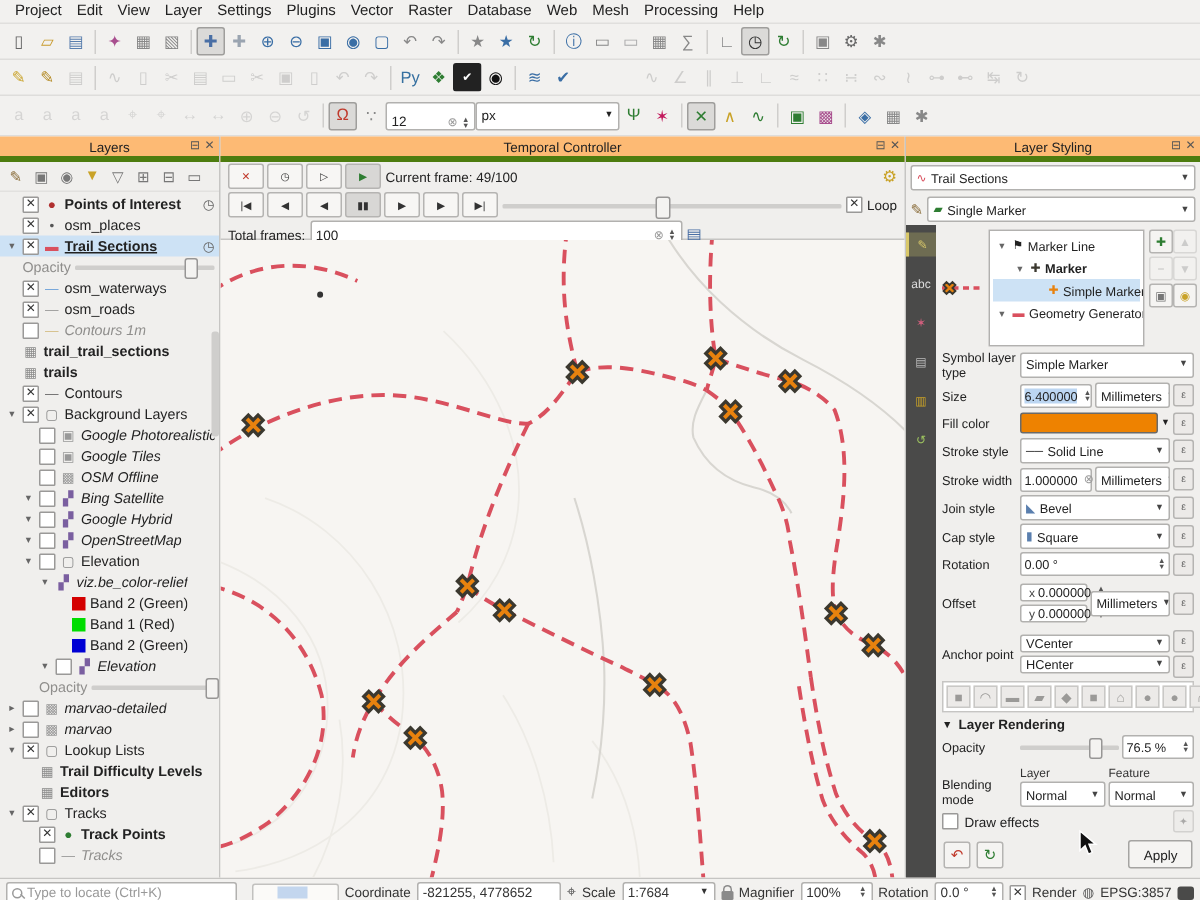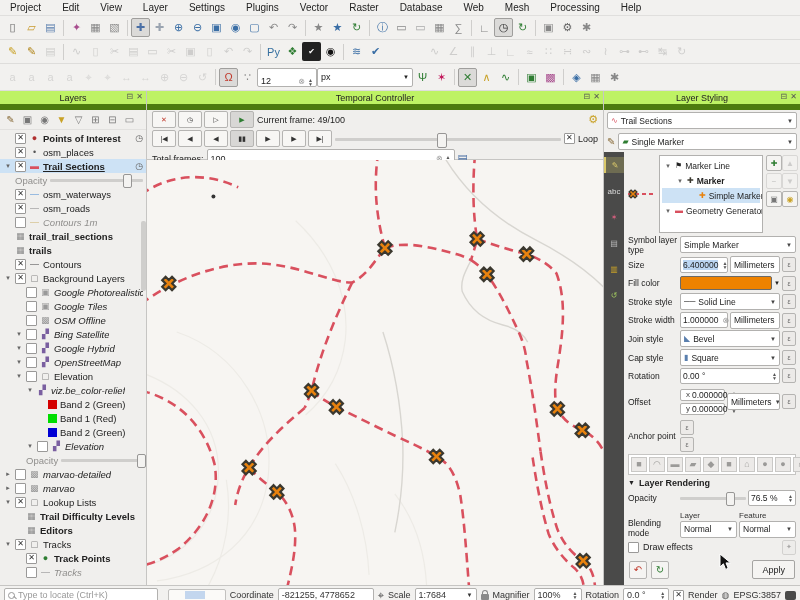--- a/index.html
+++ b/index.html
@@ -1,32 +1,32 @@
 <!DOCTYPE html>
 <html><head>
 <meta charset="utf-8">
 <style>
   html,body{margin:0;padding:0}
   .app{width:800px;height:600px;position:relative;background:#f2f1ef;font-family:"Liberation Sans",sans-serif;font-size:10px;color:#222;overflow:hidden}
-  .menubar{height:15px;display:flex;align-items:center;gap:11px;padding:0 5px;border-bottom:1px solid #e0dfdd}
+  .menubar{height:15px;display:flex;align-items:center;gap:0;padding:0 5px;border-bottom:1px solid #e0dfdd}
   .menu-item{padding:0 5px;font-size:10px;cursor:default}
   .tbrow{display:flex;align-items:center;height:23px;padding:0 3px;border-bottom:1px solid #dedddb;background:#f2f1ef}
   .tbrow.r3{height:26px}
   .tbi{width:17px;height:17px;display:flex;align-items:center;justify-content:center;font-size:11px;border:1px solid transparent;border-radius:2px;flex:none}
   .tbi.pressed{background:#dbdad8;border-color:#9f9e9c}
   .tbi.disabled{opacity:.4}
   .tbi.boxed{background:#222;color:#fff;font-size:8px}
   .sep{width:1px;height:16px;background:#cfcecc;margin:0 3px;flex:none}
   .spacer{width:40px;flex:none}
   .tb-spin,.tb-combo{display:flex;align-items:center;height:17px;background:#fff;border:1px solid #b2b1af;border-radius:2px;font-size:9px;padding:0 3px;gap:3px;flex:none}
   .updown{display:flex;flex-direction:column;font-size:5px;line-height:4px;color:#555;margin-left:auto}
   .clr{color:#999;font-size:8px}
   .main{display:flex;height:494px}
   .lpanel{width:146px;background:#f0efed;border-right:1px solid #c6c5c3;display:flex;flex-direction:column;position:relative;flex:none}
-  .ptitle{height:13px;display:flex;align-items:center;justify-content:center;font-size:9px;background:#bef264;border-bottom:6px solid #4d7c0f;position:relative;flex:none}
+  .ptitle{height:13px;display:flex;align-items:center;justify-content:center;font-size:9px;background:#fdba74;border-bottom:4px solid #4d7c0f;position:relative;flex:none}
   .pt-btns{position:absolute;right:3px;top:1px;display:flex;gap:3px;font-size:8px;color:#555}
   .ltools{display:flex;gap:2px;padding:2px 3px;border-bottom:1px solid #e2e1df;flex:none}
   .ltool{width:15px;height:15px;font-size:10px;display:flex;align-items:center;justify-content:center}
   .ltree{flex:1;overflow:hidden;padding-top:1px;font-size:9.5px}
   .lt-row{display:flex;align-items:center;height:14px;gap:3px;padding-right:3px}
   .lt-row.selected{background:#cde2f5}
   .exp{width:8px;font-size:7px;color:#666;text-align:center;flex:none}
   .cb{width:9px;height:9px;border:1px solid #9a9998;background:#fff;font-size:8px;line-height:8px;text-align:center;color:#333;border-radius:1px;flex:none}
   .licon{font-size:9px;width:11px;text-align:center;flex:none}
   .swatch{width:9px;height:9px;flex:none}
@@ -721,20 +721,30 @@
                 </div>
             </div>
             <div class="combo" style="max-width:62px">
                 <span>Millimeters</span>
                 <span class="arr">▼</span>
               </div>
             <span class="ovr">ε</span>
           </div>
           <div class="prow" style="min-height:32px">
             <span class="plabel">Anchor point</span>
+            <div class="stack">
+              <div class="combo">
+                  <span>VCenter</span>
+                  <span class="arr">▼</span>
+                </div>
+              <div class="combo">
+                  <span>HCenter</span>
+                  <span class="arr">▼</span>
+                </div>
+            </div>
             <div class="stack" style="flex:none">
               <span class="ovr">ε</span>
               <span class="ovr">ε</span>
             </div>
           </div>
           <div class="shapes">
               <span class="shape">■</span>
               <span class="shape">◠</span>
               <span class="shape">▬</span>
               <span class="shape">▰</span>

